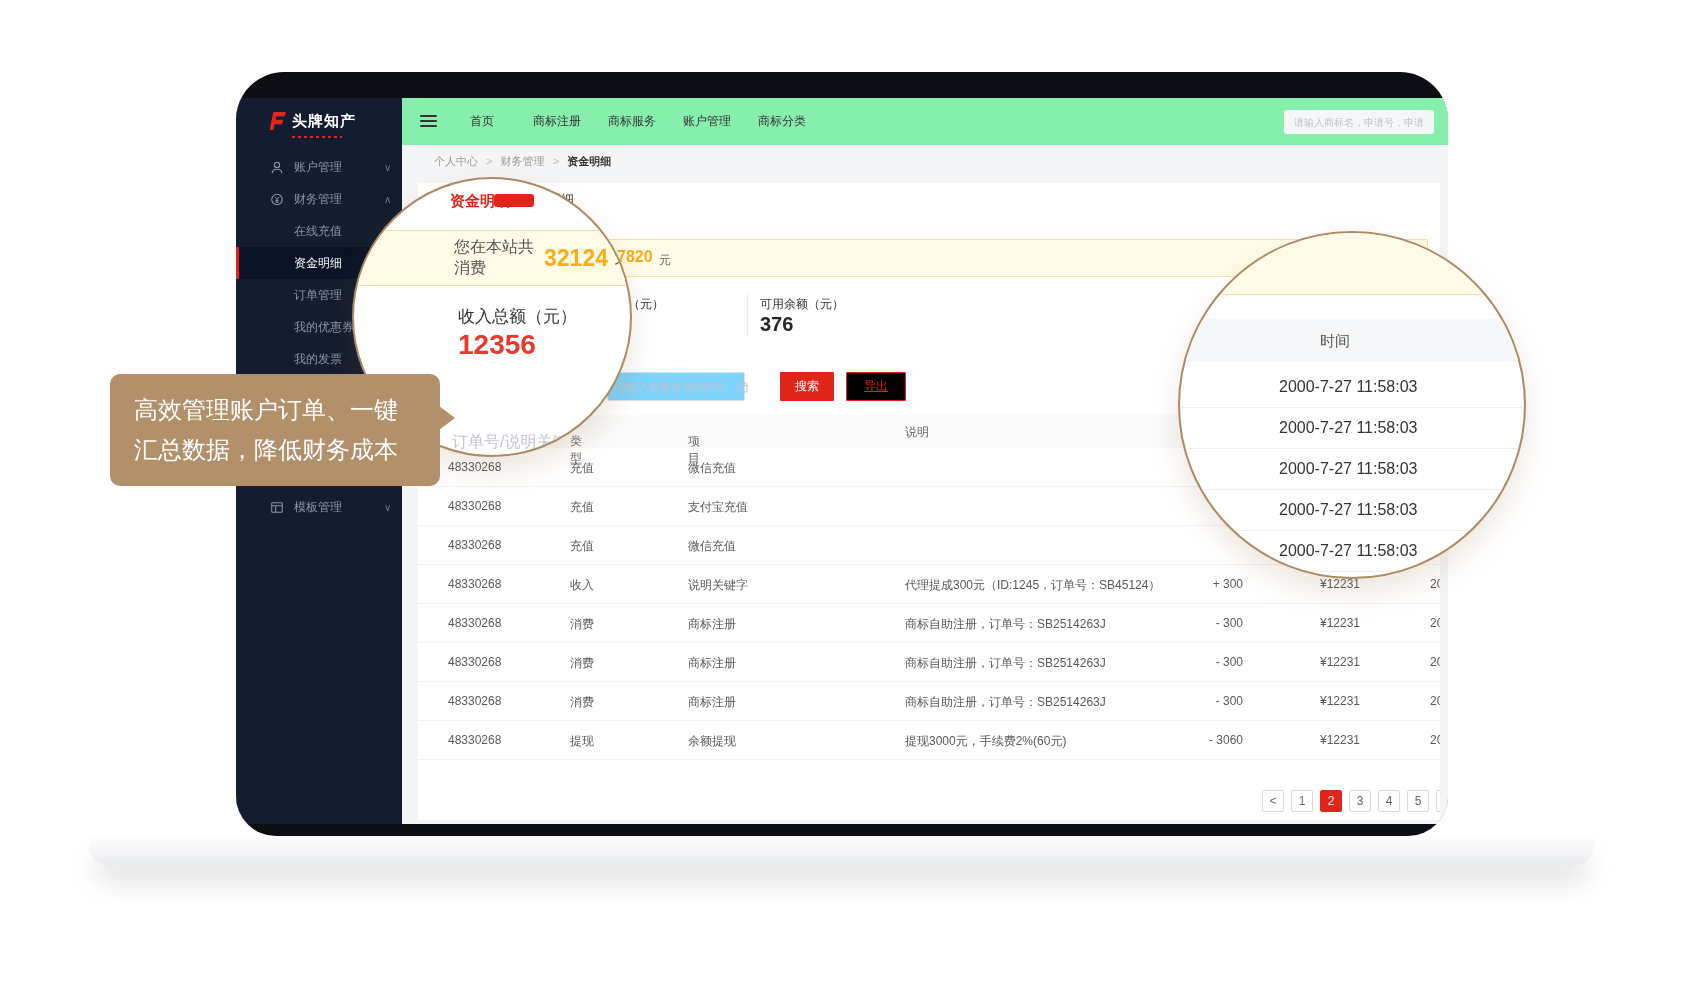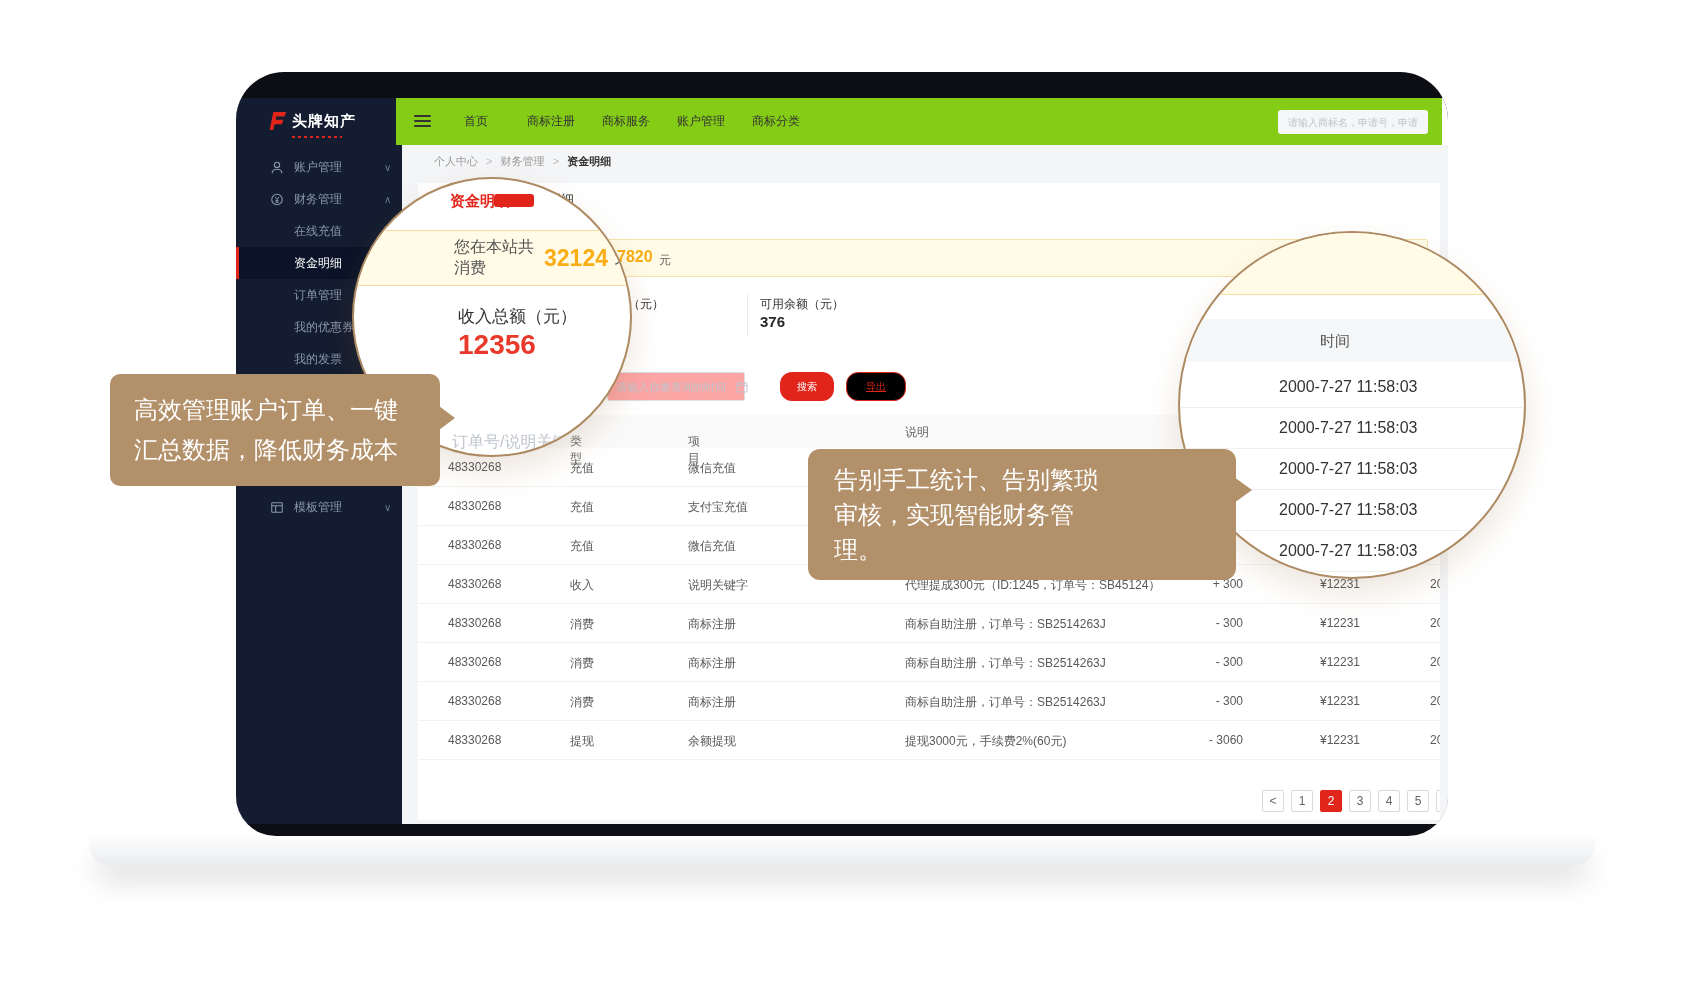--- a/index.html
+++ b/index.html
@@ -22,21 +22,21 @@
              background:repeating-linear-gradient(90deg,#e1251b 0 3px,transparent 3px 6px);}
   .sitem{position:absolute;left:0;width:144px;height:32px;display:flex;align-items:center;
          color:#8c96ab;font-size:12px;cursor:pointer;}
   .sitem .ic{position:absolute;left:34px;width:16px;height:16px;display:flex;align-items:center;}
   .sitem .lbl{position:absolute;left:58px;}
   .sitem .chev{position:absolute;left:148px;font-size:10px;color:#6b7691;}
   .sitem.active{background:#0a1328;color:#ffffff;}
   .sitem.active::before{content:"";position:absolute;left:0;top:0;width:3px;height:32px;background:#e1251b;}
 
   
-  .nav{position:absolute;left:160px;top:0;width:1046px;height:47px;background:#84cc16;}
+  .nav{position:absolute;left:166px;top:0;width:1046px;height:47px;background:#86efac;}
   .burger{position:absolute;left:18px;top:17px;width:17px;height:13px;cursor:pointer;}
   .burger span{display:block;height:2px;background:#333;margin-bottom:3px;border-radius:1px;}
   .navitems{position:absolute;left:50px;top:0;height:47px;display:flex;align-items:center;gap:15px;}
   .navitem{width:60px;text-align:center;font-size:12px;color:#333;cursor:pointer;}
   .topsearch{position:absolute;left:882px;top:12px;width:150px;height:24px;background:#f5f6f7;
              border:none;border-radius:3px;font-size:10px;color:#555;padding:0 10px;box-sizing:border-box;}
   .topsearch::placeholder{color:#bfc4cc;}
 
   
   .crumbbar{position:absolute;left:166px;top:47px;width:1046px;height:32px;background:#f4f5f7;
@@ -54,30 +54,30 @@
 
   
   .banner{position:absolute;left:10px;top:56px;width:1000px;height:38px;background:#fffbe7;
           border:1px solid #f8e3a6;box-sizing:border-box;border-radius:2px;}
   .banner .lab{position:absolute;left:14px;top:12px;font-size:12px;color:#666;}
   .banner .val{position:absolute;left:188px;top:8px;font-size:16px;font-weight:bold;color:#faad14;}
   .banner .unit{position:absolute;left:230px;top:12px;font-size:12px;color:#666;}
 
   
   .stat-lab{position:absolute;top:113px;font-size:12px;color:#333;}
-  .stat-val{position:absolute;top:130px;font-size:15px;font-weight:bold;color:#262626;}
+  .stat-val{position:absolute;top:130px;font-size:20px;font-weight:bold;color:#262626;}
   .stat-val.red{color:#e8392a;}
   .stat-div{position:absolute;top:110px;width:1px;height:44px;background:#ececec;}
 
   
   .finput{position:absolute;top:189px;height:29px;border:1px solid #dcdfe6;border-radius:2px;
-          font-size:11px;color:#555;padding:0 8px;box-sizing:border-box;background:#fca5a5;}
+          font-size:11px;color:#555;padding:0 8px;box-sizing:border-box;background:#7dd3fc;}
   .finput::placeholder{color:#c0c4cc;}
   .cal{position:absolute;left:318px;top:198px;width:12px;height:12px;pointer-events:none;}
-  .btn{position:absolute;top:189px;height:29px;border-radius:12px;font-size:10px;display:flex;
+  .btn{position:absolute;top:189px;height:29px;border-radius:1px;font-size:12px;display:flex;
        align-items:center;justify-content:center;cursor:pointer;box-sizing:border-box;}
   .btn.search{left:362px;width:54px;background:#e1251b;color:#fff;}
   .btn.export{left:428px;width:60px;background:#000000;color:#e1251b;border:1px solid #e1251b;text-decoration:underline;}
 
   
   .thead{position:absolute;left:0;top:232px;width:1022px;height:33px;background:#fafafa;
          font-size:12px;color:#666;}
   .thead span{position:absolute;top:9px;}
   .caret{font-size:9px;color:#c0c4cc;margin-left:3px;}
   .tbody{position:absolute;left:0;top:265px;width:1022px;}
@@ -402,20 +402,14 @@
           <span>2000-7-27 11:58:03</span>
         </div>
       </div>
   </div>
 
   <div class="tip tipL">
 
   <div>高效管理账户订单、一键</div>
       <div>汇总数据，降低财务成本</div>
     </div>
-  <div class="tip tipR">
-
-  <div>告别手工统计、告别繁琐</div>
-      <div>审核，实现智能财务管</div>
-      <div>理。</div>
-    </div>
 
 </div>
 
 </body></html>

